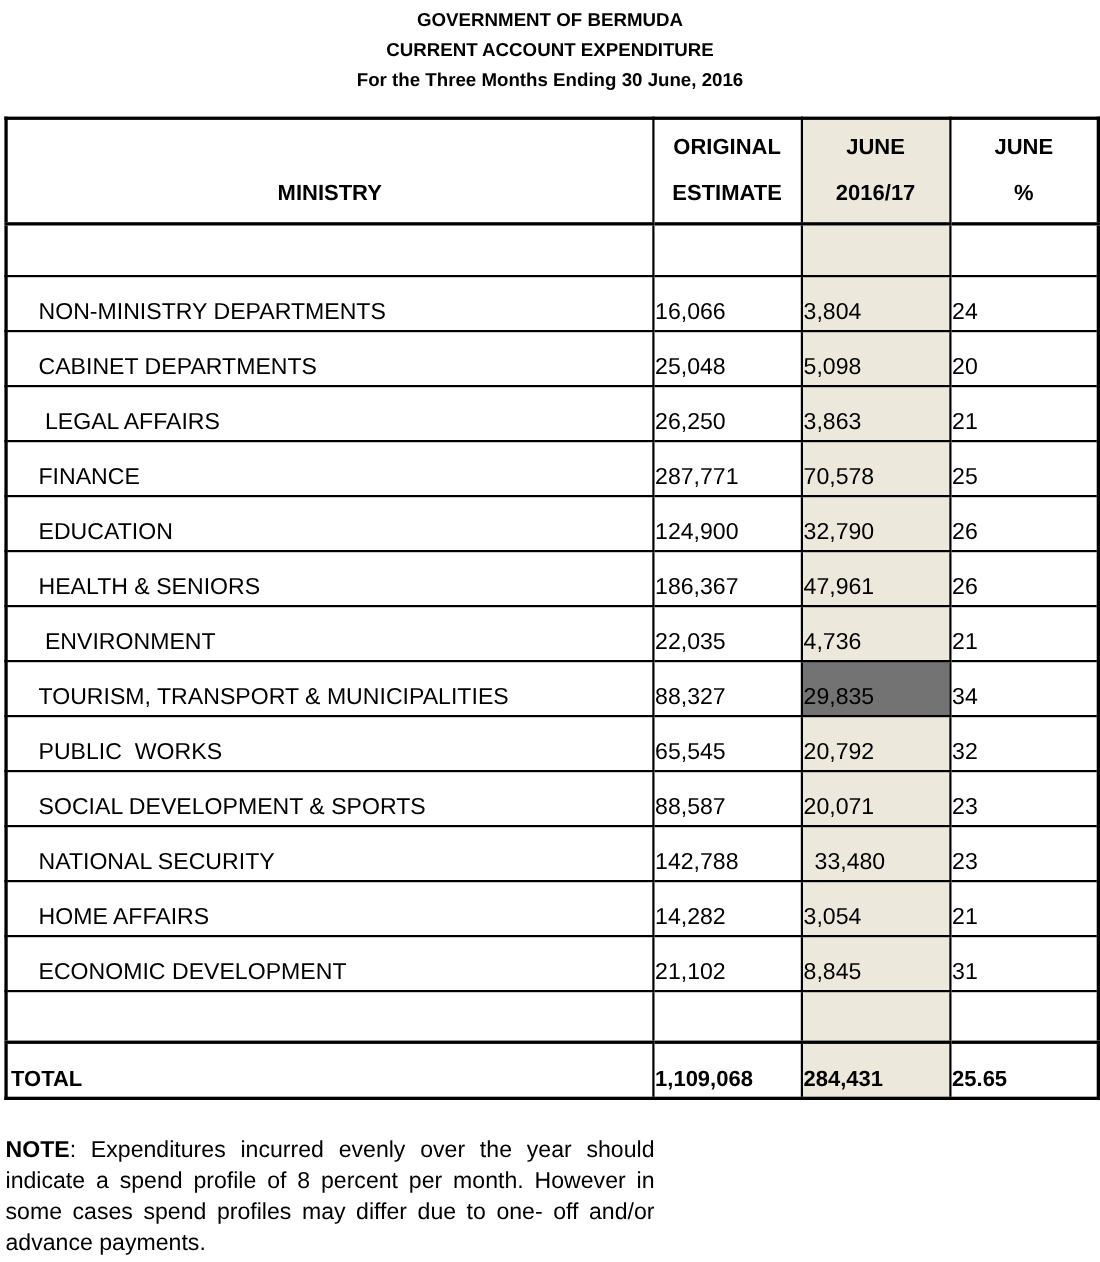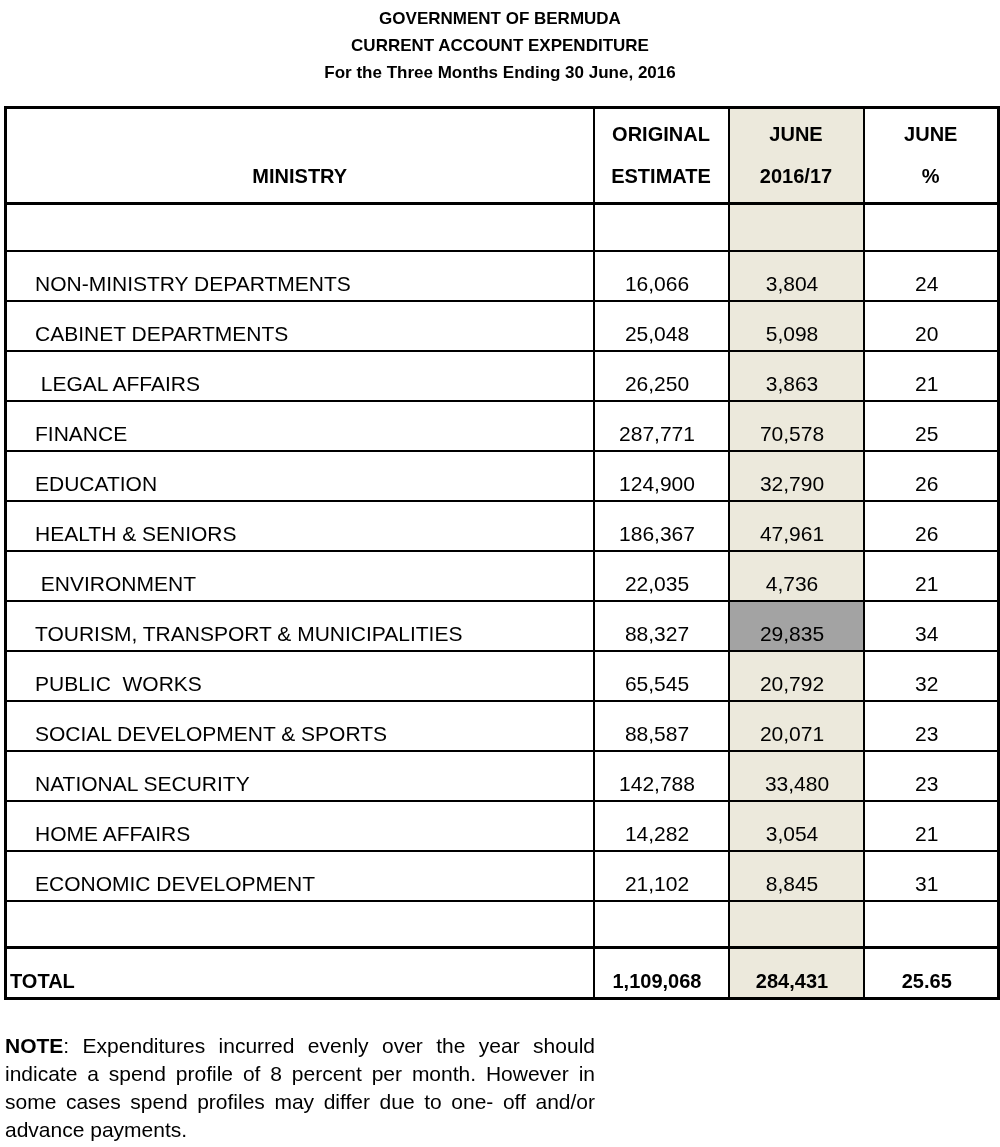--- a/index.html
+++ b/index.html
@@ -41,21 +41,21 @@
     padding-bottom: 5px;
   }
   .hline { line-height: 42px; }
 
   tr.spacer-row td { height: 43px; border-bottom: 2px solid #000; }
   tr.data-row td   { height: 43px; border-bottom: 2px solid #000; }
   tr.spacer-row2 td{ height: 42px; border-bottom: 3px solid #000; }
   tr.total-row td  { height: 43px; font-weight: bold; font-size: 20px; }
 
   .name { padding-left: 28px; padding-bottom: 4px; white-space: pre; }
-  .num  { text-align: center; padding-right: 9px; padding-bottom: 4px; }
+  .num  { text-align: left; padding-right: 9px; padding-bottom: 4px; }
   tr.total-row td.name { padding-left: 3px; }
 
   
   .note {
     position: absolute; top: 1032px; left: 5px; width: 590px;
     font-size: 21px; line-height: 28px;
     text-align: justify;
   }
   .note .note-label { font-weight: bold; }
 </style>
@@ -143,21 +143,21 @@
     </tr>
     <tr class="data-row">
       <td class="c1 name"> ENVIRONMENT</td>
       <td class="c2 num">22,035</td>
       <td class="c3 num beige" style="background: rgb(236, 233, 220);">4,736</td>
       <td class="c4 num">21</td>
     </tr>
     <tr class="data-row">
       <td class="c1 name">TOURISM, TRANSPORT &amp; MUNICIPALITIES</td>
       <td class="c2 num">88,327</td>
-      <td class="c3 num beige" style="background: #a3a3a3;">29,835</td>
+      <td class="c3 num beige" style="background: #737373;">29,835</td>
       <td class="c4 num">34</td>
     </tr>
     <tr class="data-row">
       <td class="c1 name">PUBLIC  WORKS</td>
       <td class="c2 num">65,545</td>
       <td class="c3 num beige" style="background: rgb(236, 233, 220);">20,792</td>
       <td class="c4 num">32</td>
     </tr>
     <tr class="data-row">
       <td class="c1 name">SOCIAL DEVELOPMENT &amp; SPORTS</td>

